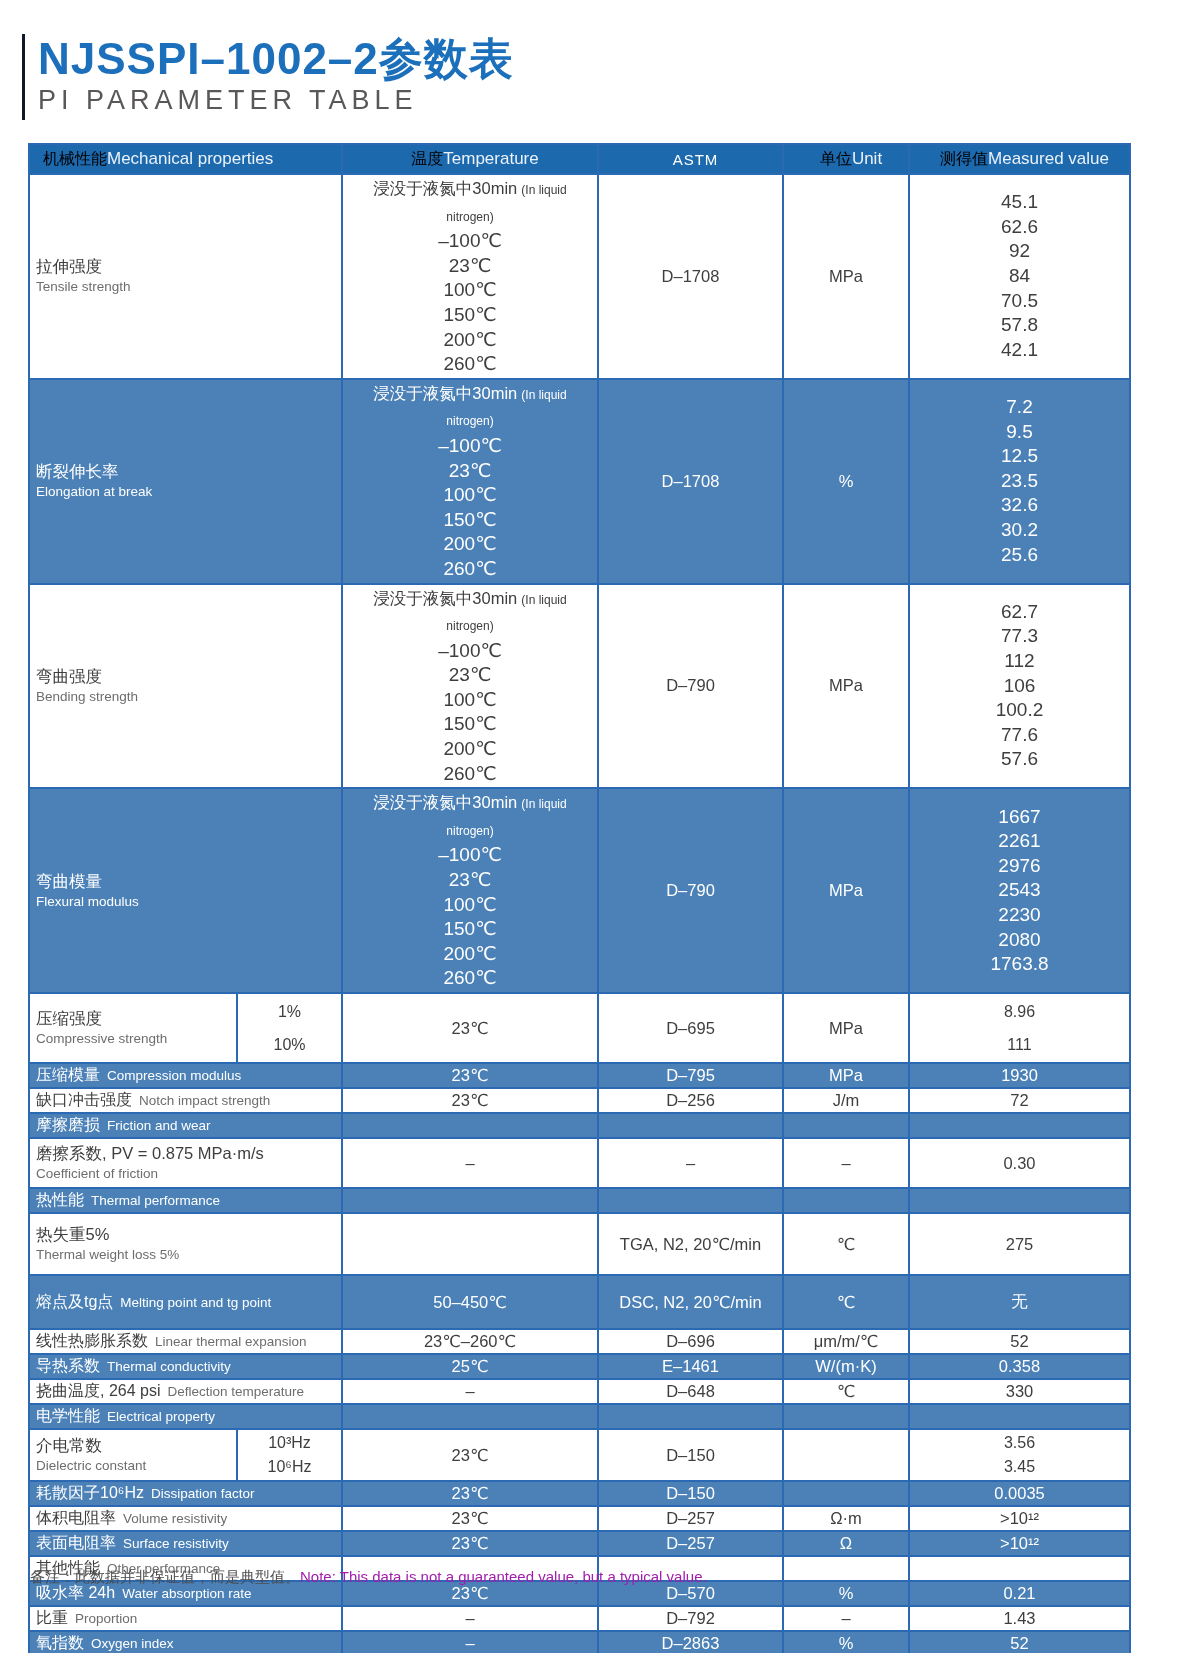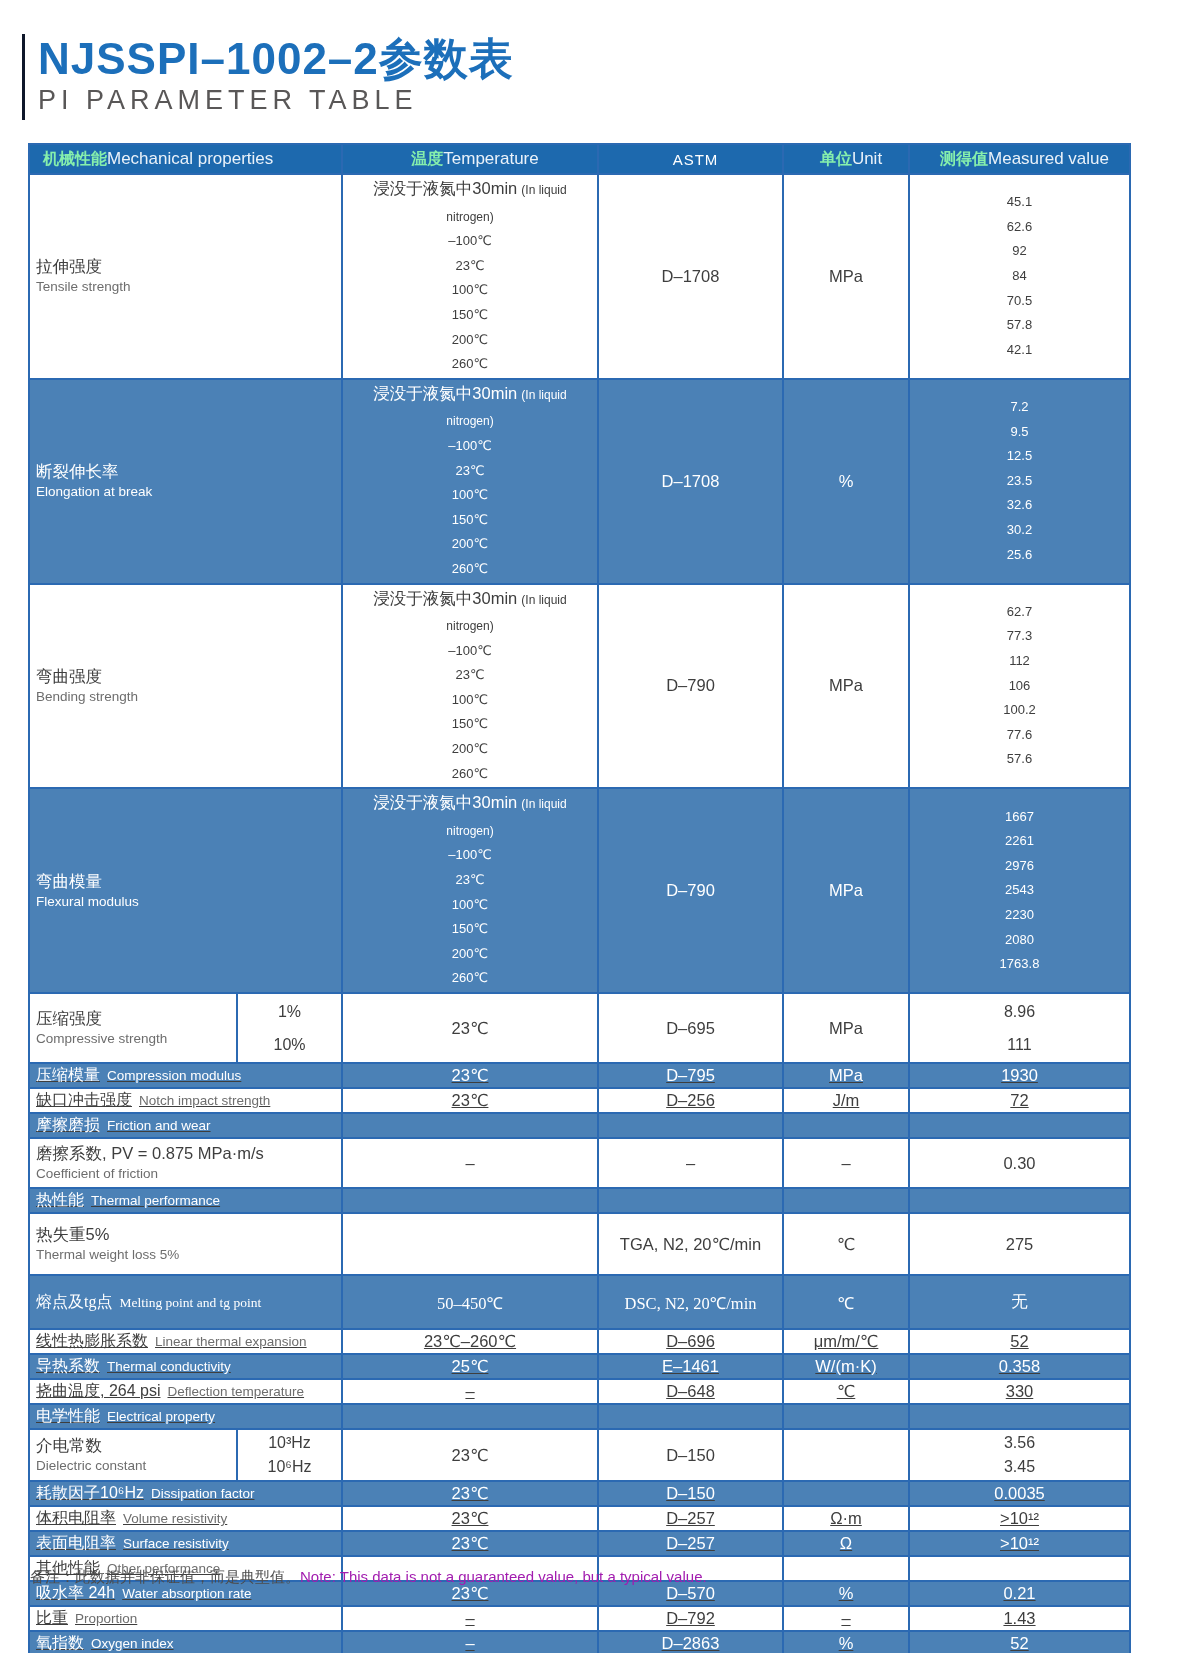--- a/index.html
+++ b/index.html
@@ -10,38 +10,38 @@
   
   .title-block{position:absolute;top:34px;left:22px;border-left:3px solid #0f172a;padding:2px 0 4px 13px;}
   .title{font-size:44px;font-weight:700;color:#1c6fba;line-height:1.05;letter-spacing:1px;}
   .subtitle{font-size:27px;color:#595757;letter-spacing:5px;margin-top:3px;}
   
   table.param{position:absolute;top:143px;left:28px;width:1101px;border-collapse:collapse;table-layout:fixed;}
   td,th{border:2px solid #2b69b2;padding:1px 6px;overflow:hidden;}
   tr.last td{border-bottom-width:4px;}
   tr.head th{background:#1d69ae;color:#ffffff;font-weight:400;padding-left:16px;}
   tr.head th.left{text-align:left;padding-left:13px;}
-  tr.head .zh{font-size:16px;color:#86efac;font-weight:700;}
+  tr.head .zh{font-size:16px;color:#000000;font-weight:400;}
   tr.head .en{font-size:17px;color:#eaf2fa;margin-left:0;font-weight:400;}
   tr.head .astm{font-size:15px;letter-spacing:1px;}
   tr.blue td{background:#4b81b6;color:#ffffff;}
   tr.blue .zh,tr.blue .en{color:#ffffff;}
   .label{text-align:left;}
   .center{text-align:center;font-size:16.5px;}
   .zh{font-size:16px;color:#3e3e3e;}
   .en{font-size:13.5px;color:#6d6d6d;margin-left:7px;}
   .stack .zh,.stack .en{display:block;margin-left:0;line-height:1.4;}
   .stack .zh{font-size:16.5px;}
-  .lines7 div{line-height:24.6px;font-size:13px;}
+  .lines7 div{line-height:24.6px;font-size:19px;}
   .tline{line-height:24.6px;font-size:16.5px;}
   .tline .small{font-size:12px;margin-left:4px;}
   .lines2 div{line-height:33px;font-size:16px;}
   .lines2d div{line-height:24px;font-size:16px;}
-  .h30{height:30px;} .h172{height:172px;} .h78{height:59px;} .h26{height:20px;text-decoration:underline;}
-  .h50{height:50px;} .h48{height:62px;} .h54{height:54px;font-family:Liberation Serif, serif;} .h52{height:52px;}
+  .h30{height:30px;} .h172{height:172px;} .h78{height:59px;} .h26{height:20px;}
+  .h50{height:50px;} .h48{height:62px;} .h54{height:54px;} .h52{height:52px;}
   
   .note{position:absolute;top:1568px;left:30px;font-size:15px;color:#4c4c4c;}
   .note .en-part{color:#a21caf;}
 </style>
 </head>
 <body>
 
 <div class="title-block">
   <div class="title">NJSSPI–1002–2参数表</div>
   <div class="subtitle">PI PARAMETER TABLE</div>

